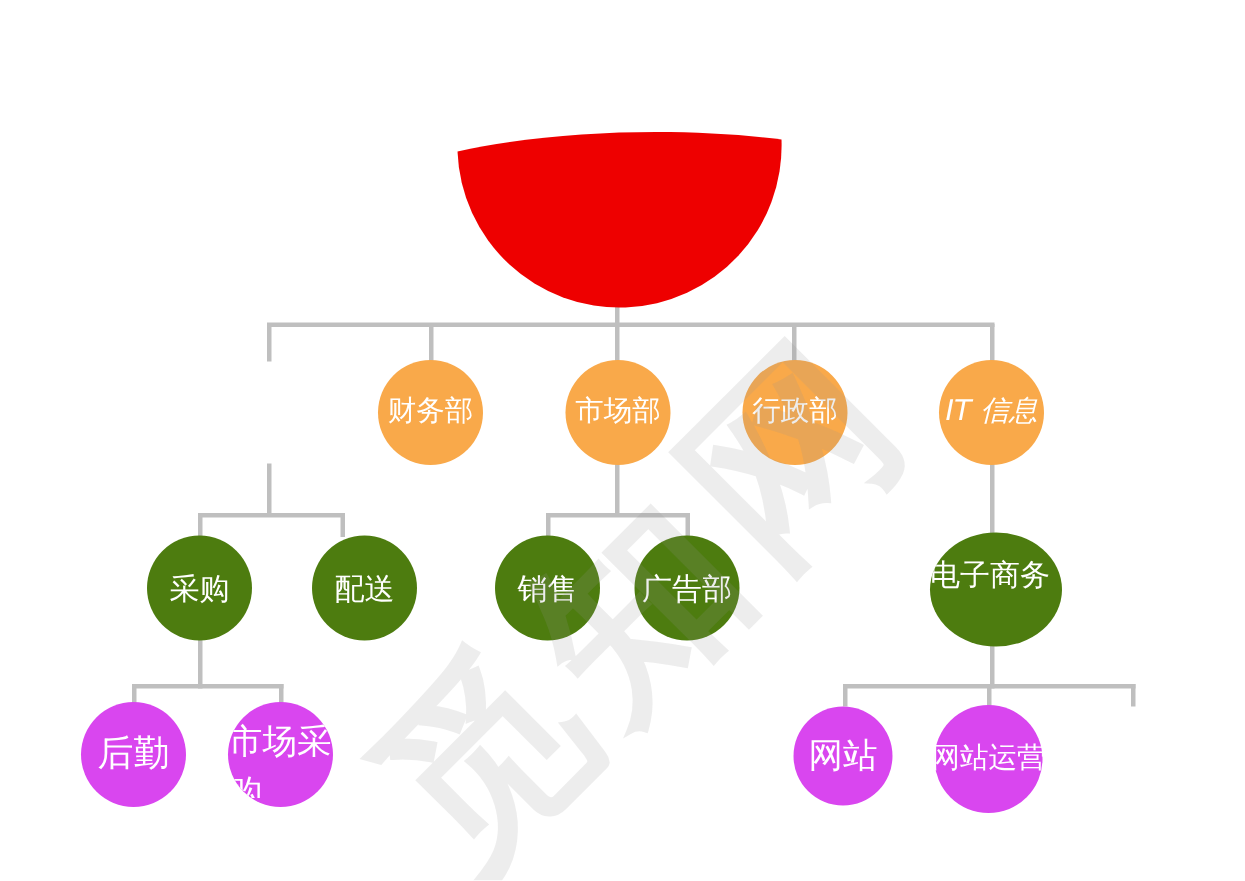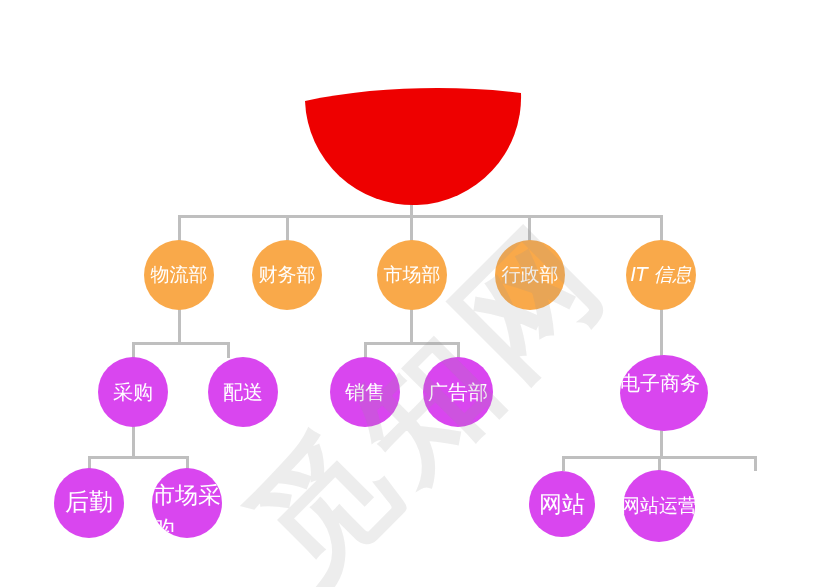--- a/index.html
+++ b/index.html
@@ -9,21 +9,21 @@
   
   .ln{position:absolute;background:#bfbfbf;}
   .v{width:3px;}
   .h{height:3px;}
 
   
   .node{position:absolute;border-radius:50%;color:#ffffff;
         display:flex;align-items:center;justify-content:center;
         text-align:center;z-index:2;line-height:1.15;}
   .orange{background:#f9a94a;width:70px;height:70px;font-size:19px;}
-  .teal{background:#d946ef;width:70px;height:70px;font-size:20px;}
+  .teal{background:#4d7c0f;width:70px;height:70px;font-size:20px;}
   .black{background:#d946ef;width:66px;height:66px;font-size:23px;}
 
   
   .n-wuliu{left:144px;top:240px;}
   .n-caiwu{left:252px;top:240px;}
   .n-shichang{left:377px;top:240px;}
   .n-xingzheng{left:495px;top:240px;}
   .n-it{left:626px;top:240px;white-space:nowrap;font-style:italic;}
   .n-caigou{left:98px;top:357px;}
   .n-peisong{left:208px;top:357px;}
@@ -85,21 +85,20 @@
 
   <div class="ln v" style="left:132px;top:426px;height:33px;"></div>
   <div class="ln h" style="left:88px;top:456px;width:101px;"></div>
   <div class="ln v" style="left:88px;top:456px;height:13px;"></div>
   <div class="ln v" style="left:186px;top:456px;height:13px;"></div>
 
   <svg class="root-shape" viewBox="0 0 220 126">
     <path d="M 2 18 C 70 3 155 2 218 10 A 108 108 0 0 1 2 18 Z" fill="#ee0000"></path>
   </svg>
 
-  <div class="node orange n-wuliu">物流部</div>
   <div class="node orange n-caiwu">财务部</div>
   <div class="node orange n-shichang">市场部</div>
   <div class="node orange n-xingzheng">行政部</div>
   <div class="node orange n-it">IT 信息</div>
 
   <div class="node teal n-caigou">采购</div>
   <div class="node teal n-peisong">配送</div>
   <div class="node teal n-xiaoshou">销售</div>
   <div class="node teal n-guanggao">广告部</div>
   <div class="node teal n-ecom">

